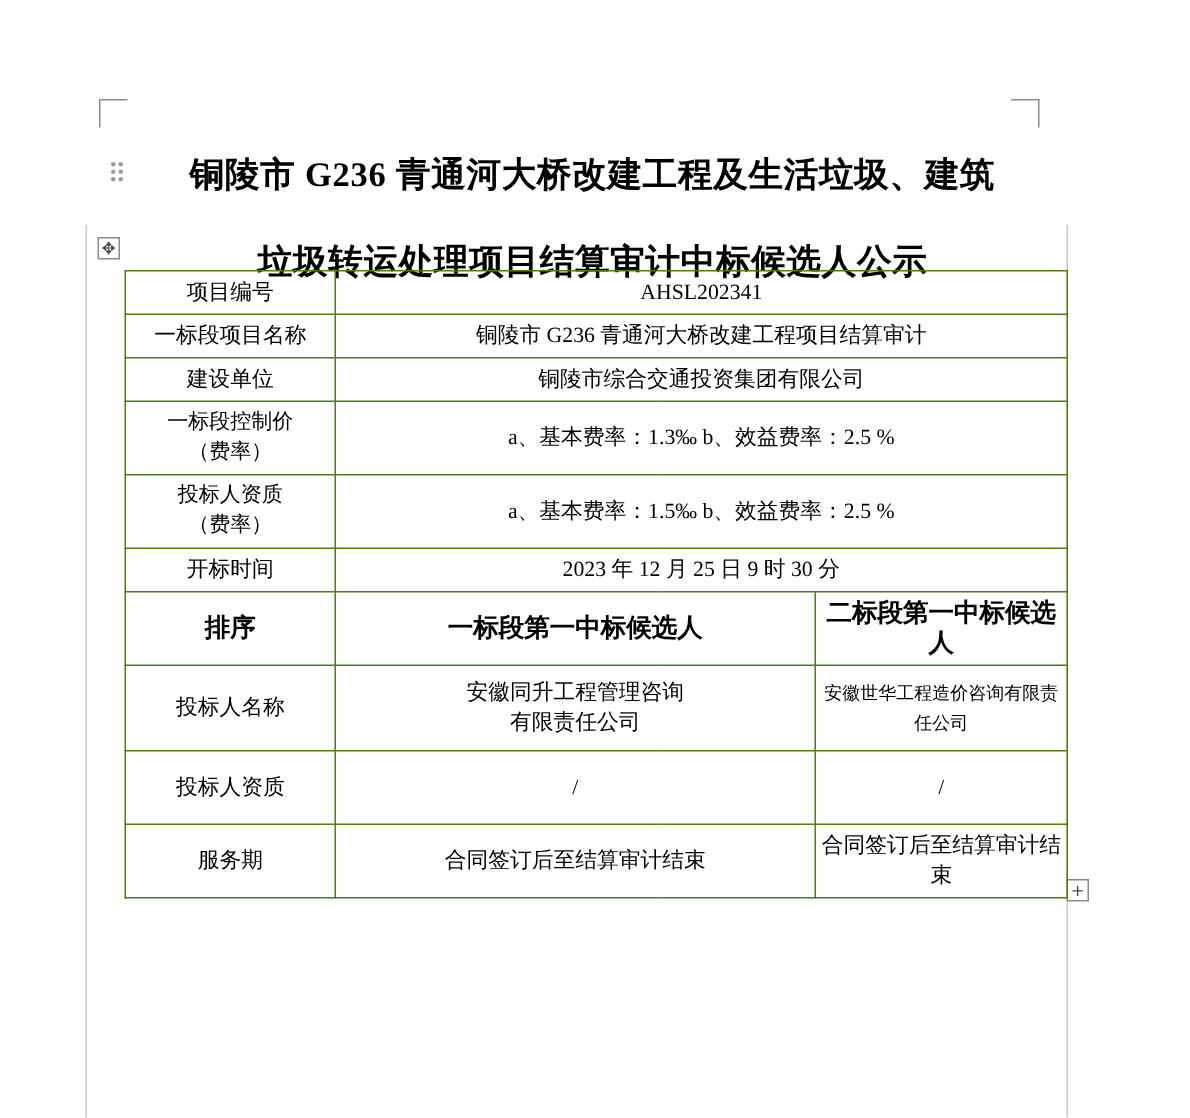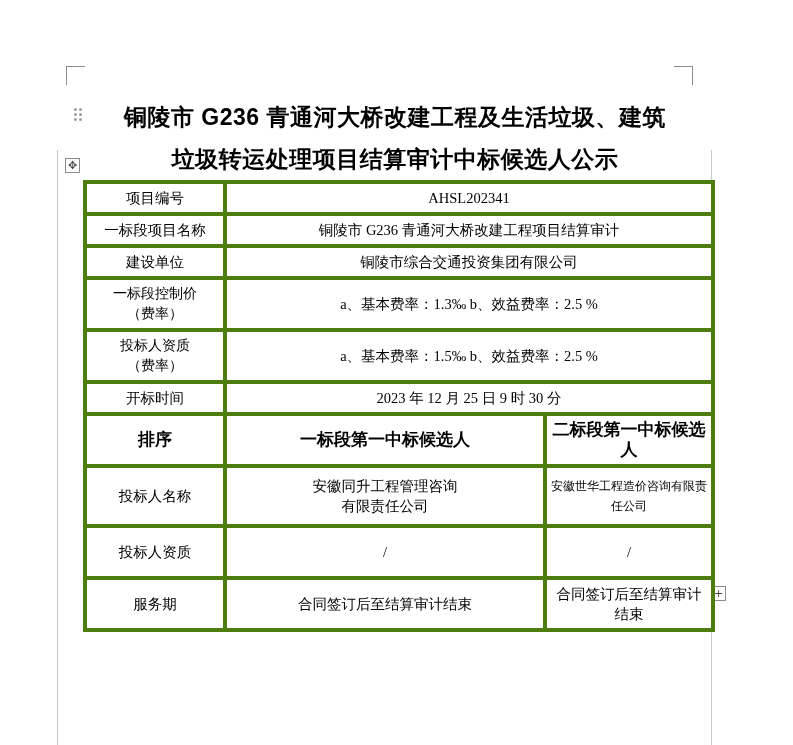--- a/index.html
+++ b/index.html
@@ -96,37 +96,37 @@
     position: absolute;
     left: 95px;
     top: 96px;
     width: 600px;
     text-align: center;
     font-size: 23px;
     font-weight: bold;
     line-height: 42px;
     letter-spacing: 0.5px;
     color: #000;
-    font-family: Liberation Sans, sans-serif;
-  }
-  .doc-title .line2 { display: block; }
+    font-family: Liberation Serif, serif;
+  }
+  .doc-title .line2 { display: block; margin-top: 16px; }
 
   
   table.main {
     position: absolute;
     left: 83px;
     top: 180px;
     width: 628px;
     border-collapse: collapse;
     table-layout: fixed;
     font-size: 14.5px;
     color: #000;
   }
   table.main td {
-    border: 4px solid #4d7c0f;
+    border: 1px solid #4d7c0f;
     text-align: center;
     vertical-align: middle;
     padding: 4px 3px;
     line-height: 20px;
     font-family: "Liberation Serif", "DejaVu Serif", serif;
   }
   .lbl {
     width: 140px;
   }
   .tight {

